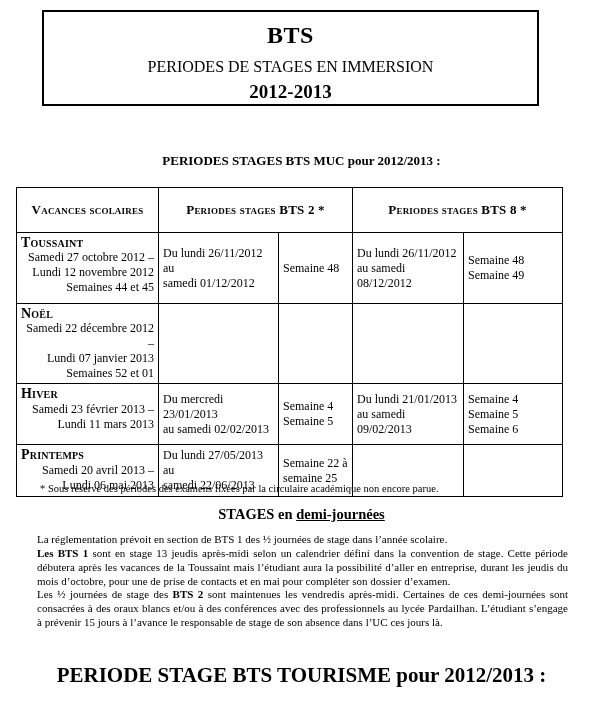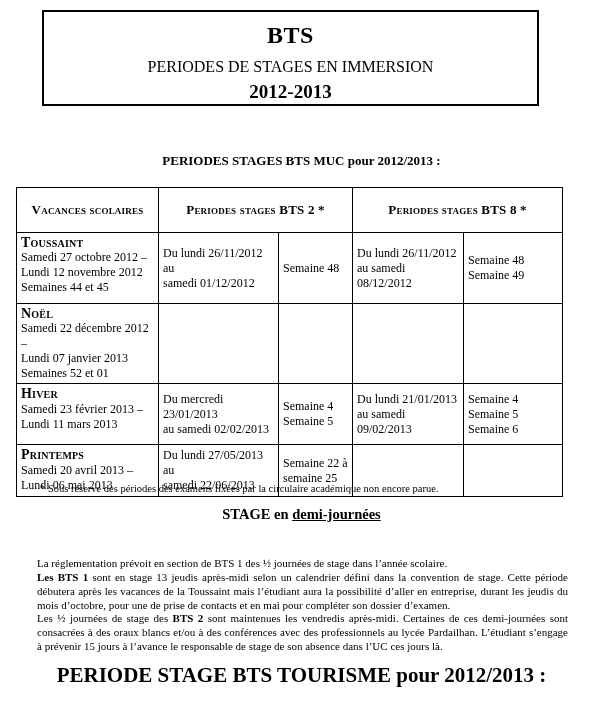--- a/index.html
+++ b/index.html
@@ -57,41 +57,41 @@
     letter-spacing: .2px;
   }
   td.vac { vertical-align: top; }
   .season {
     font-variant: small-caps;
     font-weight: bold;
     font-size: 14px;
     line-height: 1.1;
     letter-spacing: .2px;
   }
-  .pre { white-space: pre-line; }
+  .pre { white-space: pre-line; text-align: right; }
   td.period, td.weeks { vertical-align: middle; white-space: pre-line; padding: 2px 5px; }
   tr.r-toussaint  { height: 71px; }
   tr.r-noel       { height: 57px; }
   tr.r-hiver      { height: 61px; }
   tr.r-printemps  { height: 52px; }
 
   
   .footnote {
     position: absolute; left: 40px; top: 483px;
     font-size: 10.5px;
   }
 
   
   .stage-heading {
     position: absolute; left: 0; top: 506px; width: 100%;
     text-align: center; font-weight: bold; font-size: 14.5px;
   }
   .stage-heading .u { text-decoration: underline; }
   .stage-paras {
-    position: absolute; left: 37px; top: 557px; width: 531px;
+    position: absolute; left: 37px; top: 533px; width: 531px;
     font-size: 11px; line-height: 1.26; text-align: justify;
   }
   .stage-paras p { margin: 0; }
   .b { font-weight: bold; }
 
   
   .tourisme-heading {
     position: absolute; left: 0; top: 663px; width: 100%;
     text-align: center; font-weight: bold; font-size: 21px;
   }
@@ -183,21 +183,21 @@
         <td class="weeks">Semaine 22 à
 semaine 25</td>
         <td class="period"></td>
         <td class="weeks"></td>
       </tr>
     </tbody>
   </table>
 
   <div class="footnote">* Sous réserve des périodes des examens fixées par la circulaire académique non encore parue.</div>
 
-  <div class="stage-heading"><span>STAGE en </span><span class="u">demi-journées</span></div>
+  <div class="stage-heading"><span>STAGES en </span><span class="u">demi-journées</span></div>
 
   <div class="stage-paras">
     <p>La réglementation prévoit en section de BTS 1 des ½ journées de stage dans l’année scolaire.</p>
     <p><span class="b">Les BTS 1</span><span> sont en stage 13 jeudis après-midi selon un calendrier défini dans la convention de stage. Cette période débutera après les vacances de la Toussaint mais l’étudiant aura la possibilité d’aller en entreprise, durant les jeudis du mois d’octobre, pour une de prise de contacts et en mai pour compléter son dossier d’examen.</span></p>
     <p><span>Les ½ journées de stage des </span><span class="b">BTS 2</span><span> sont maintenues les vendredis après-midi. Certaines de ces demi-journées sont consacrées à des oraux blancs et/ou à des conférences avec des professionnels au lycée Pardailhan. L’étudiant s’engage à prévenir 15 jours à l’avance le responsable de stage de son absence dans l’UC ces jours là.</span></p>
   </div>
 
   <div class="tourisme-heading">PERIODE STAGE BTS TOURISME pour 2012/2013 :</div>
 
 </div>

